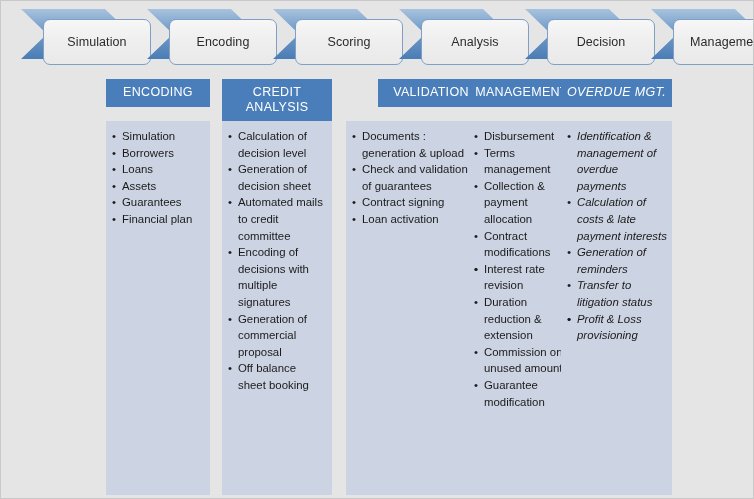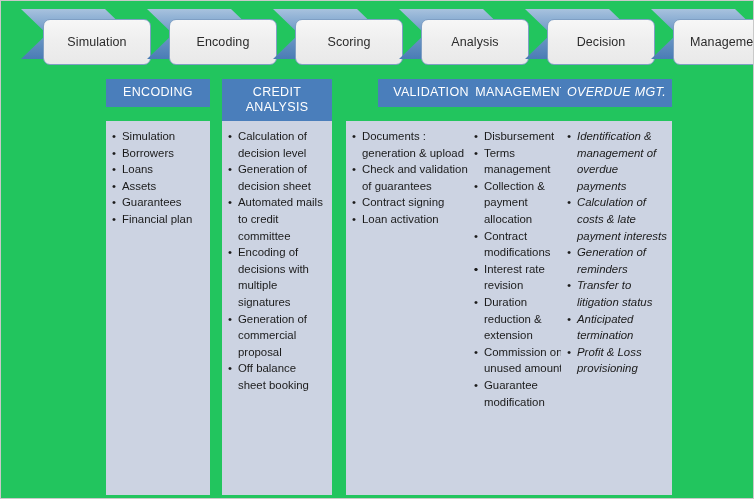--- a/index.html
+++ b/index.html
@@ -7,21 +7,21 @@
     padding: 0;
     background: #ffffff;
   }
   body {
     font-family: "Liberation Sans", sans-serif;
   }
   #canvas {
     position: relative;
     width: 754px;
     height: 499px;
-    background: #22c55e;
+    background: #e5e5e5;
     overflow: hidden;
     border: 1px solid #c9c9c9;
     box-sizing: border-box;
   }
 
   
   #process-band {
     position: absolute;
     left: 0;
     top: 0;
@@ -300,21 +300,21 @@
     </div>
 
     <div class="column" style="left:560px; width:111px;font-style:italic;">
       <div class="column-header">OVERDUE MGT.</div>
       <div class="column-body">
         <ul class="bullets">
           <li><span class="dot">•</span><span>Identification &amp; management of overdue payments</span></li>
           <li><span class="dot">•</span><span>Calculation of costs &amp; late payment interests</span></li>
           <li><span class="dot">•</span><span>Generation of reminders</span></li>
           <li><span class="dot">•</span><span>Transfer to litigation status</span></li>
-          <li><span class="dot">•</span><span>Anticipated termination</span></li>
+          <li><span class="dot">•</span></li>
           <li><span class="dot">•</span><span>Profit &amp; Loss provisioning</span></li>
         </ul>
       </div>
     </div>
 
   </div>
 
 </div>
 
 </body></html>

